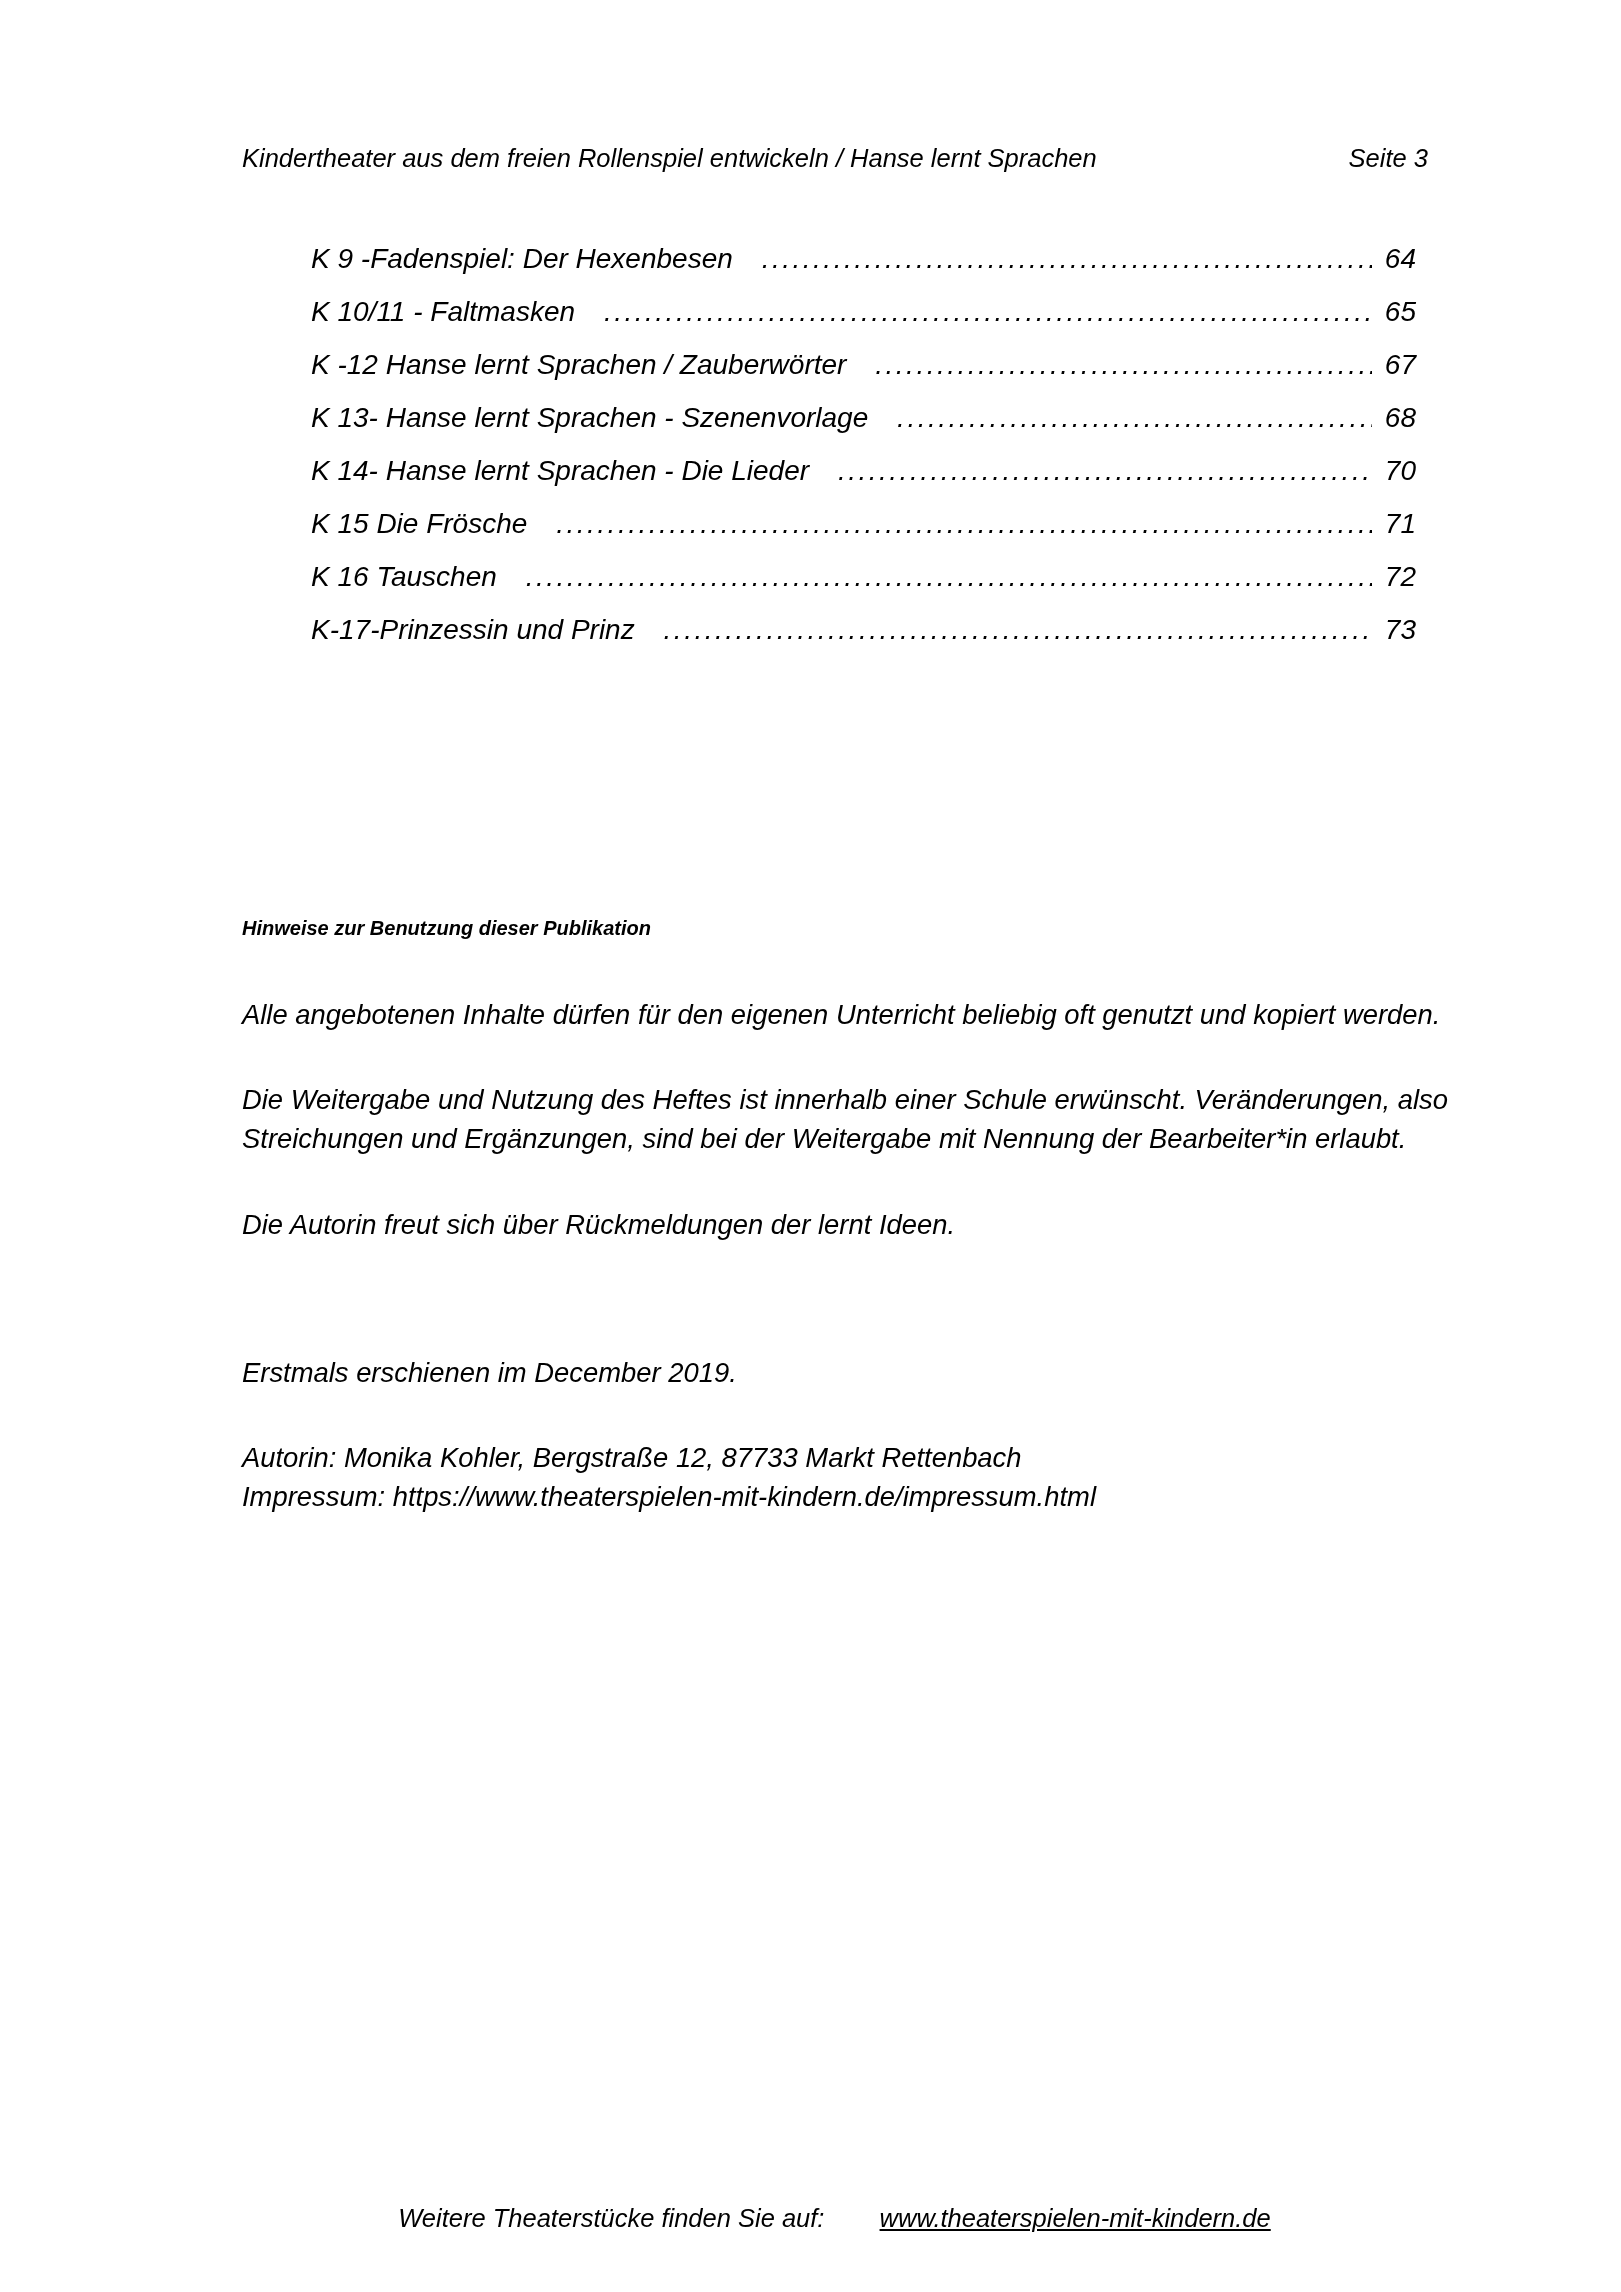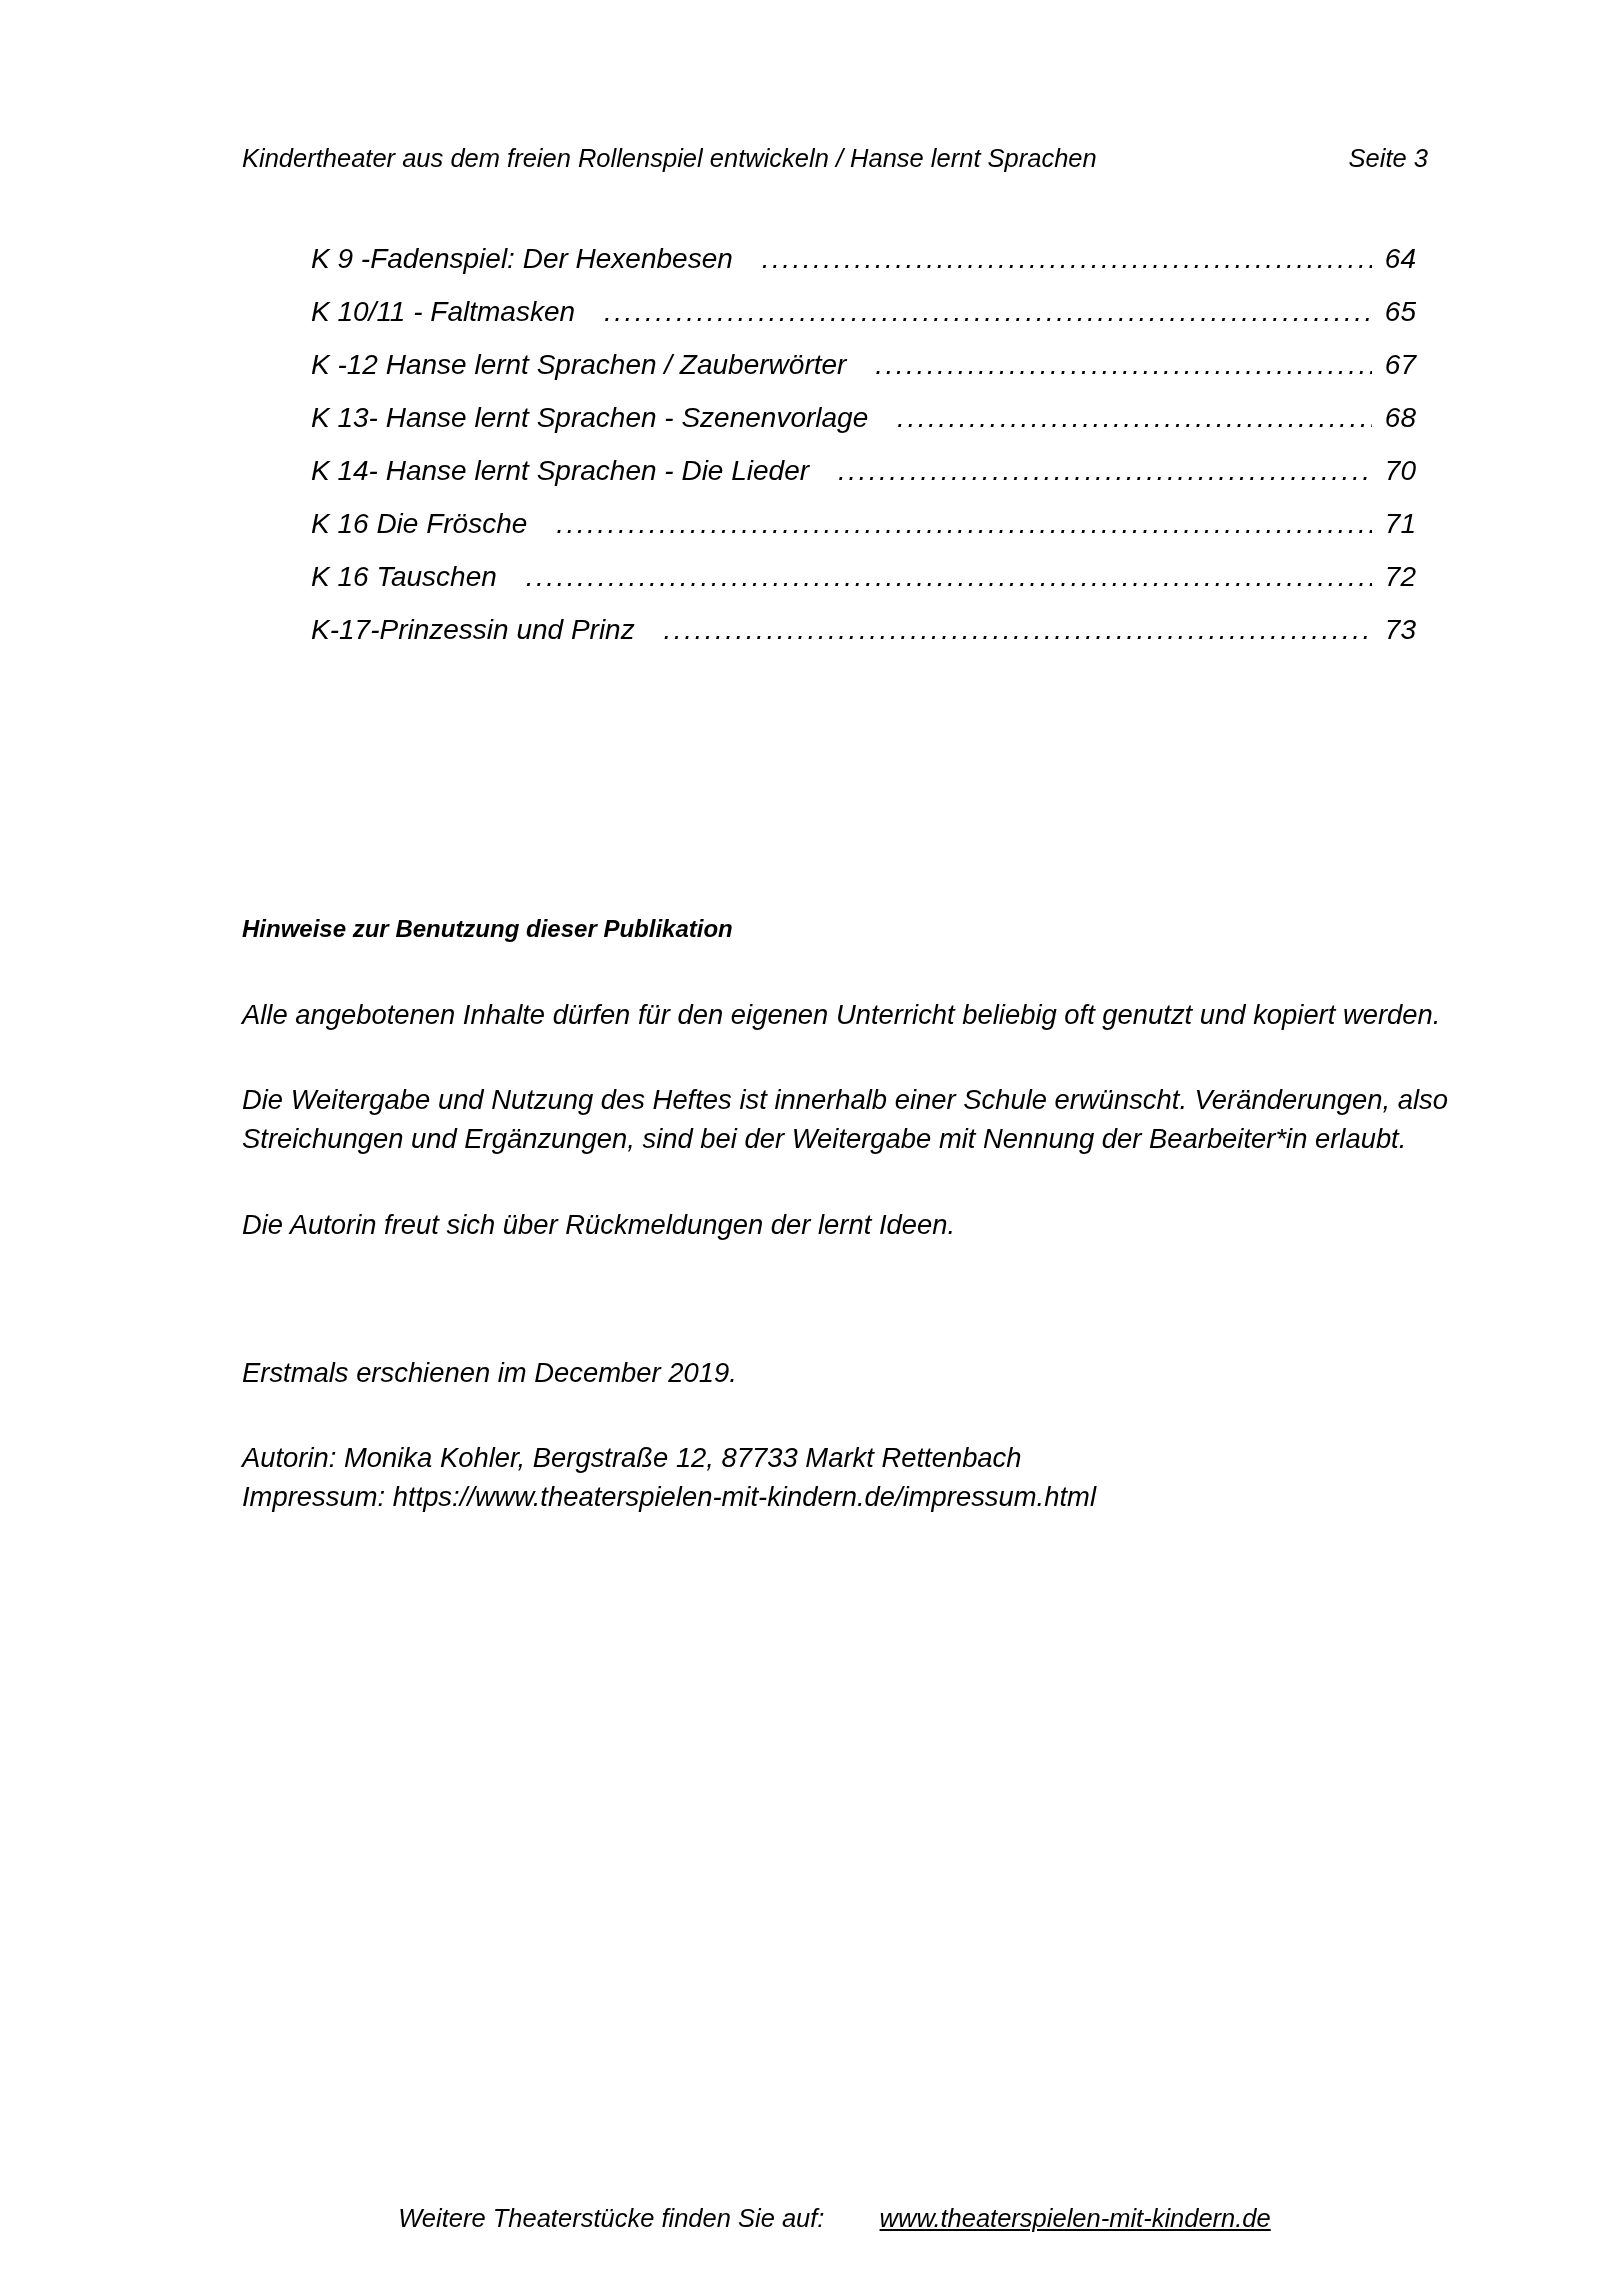--- a/index.html
+++ b/index.html
@@ -53,21 +53,21 @@
   
   .notes {
     position: absolute;
     top: 861px;
     left: 194px;
     width: 1274px;
     font-size: 27.4px;
     line-height: 39px;
   }
   .notes h2 {
-    font-size: 24px;
+    font-size: 20px;
     font-weight: bold;
     line-height: 39px;
     margin: 0 0 22.5px 0;
   }
   .notes p {
     margin: 0 0 22.5px 0;
     white-space: pre-line;
   }
   .notes p.pub-date { margin-top: 85px; }
   
@@ -116,21 +116,21 @@
       <span class="toc-label">K 13- Hanse lernt Sprachen - Szenenvorlage</span>
       <span class="toc-leader">............................................................................................................................................................................................................................................................................................................</span>
       <span class="toc-page">68</span>
     </div>
     <div class="toc-row">
       <span class="toc-label">K 14- Hanse lernt Sprachen - Die Lieder</span>
       <span class="toc-leader">............................................................................................................................................................................................................................................................................................................</span>
       <span class="toc-page">70</span>
     </div>
     <div class="toc-row">
-      <span class="toc-label">K 16 Die Frösche</span>
+      <span class="toc-label">K 15 Die Frösche</span>
       <span class="toc-leader">............................................................................................................................................................................................................................................................................................................</span>
       <span class="toc-page">71</span>
     </div>
     <div class="toc-row">
       <span class="toc-label">K 16 Tauschen</span>
       <span class="toc-leader">............................................................................................................................................................................................................................................................................................................</span>
       <span class="toc-page">72</span>
     </div>
     <div class="toc-row">
       <span class="toc-label">K-17-Prinzessin und Prinz</span>

